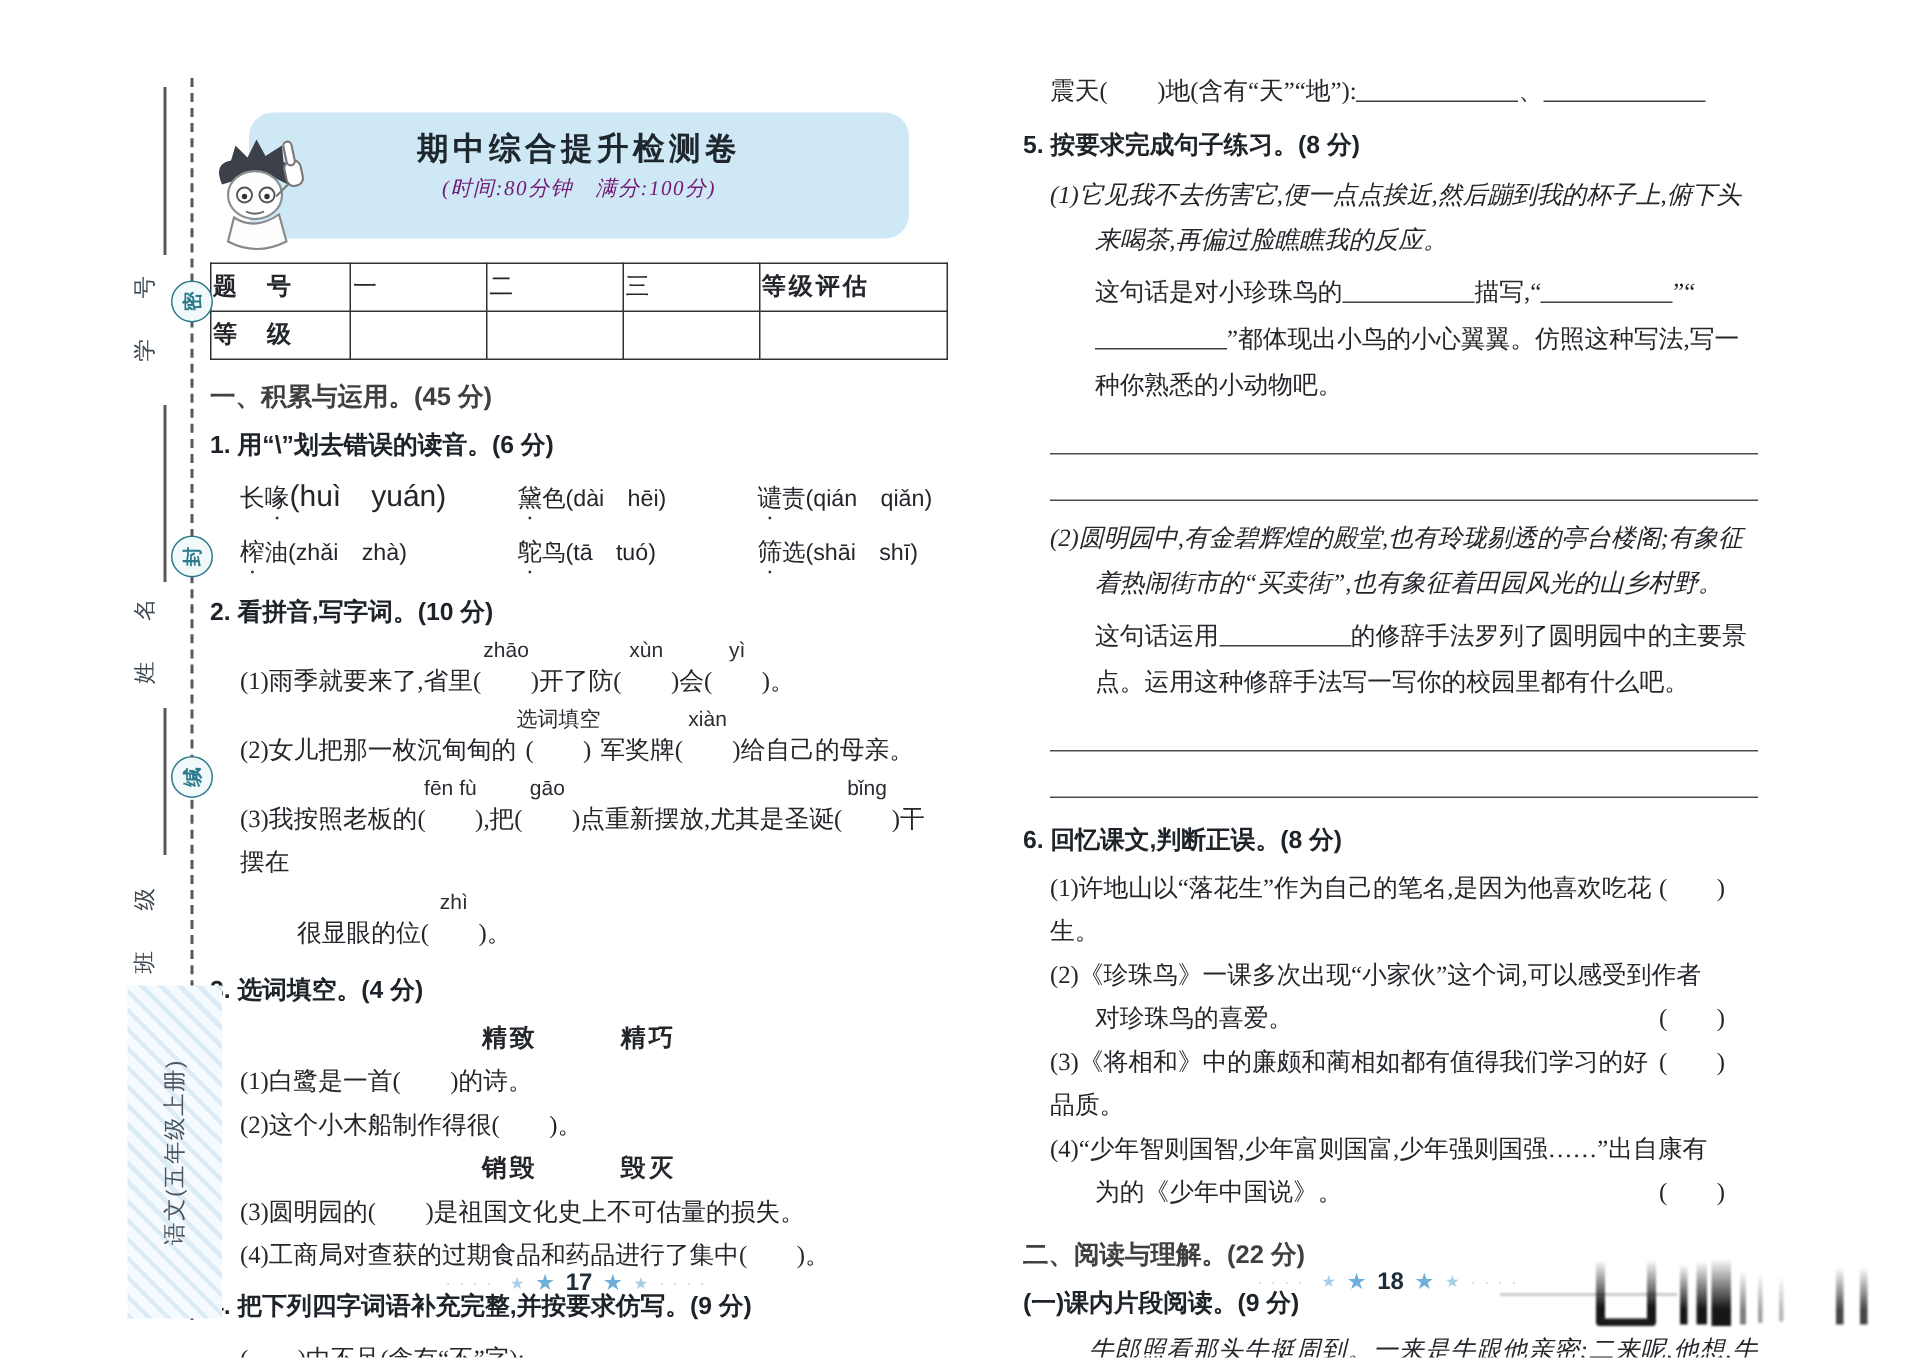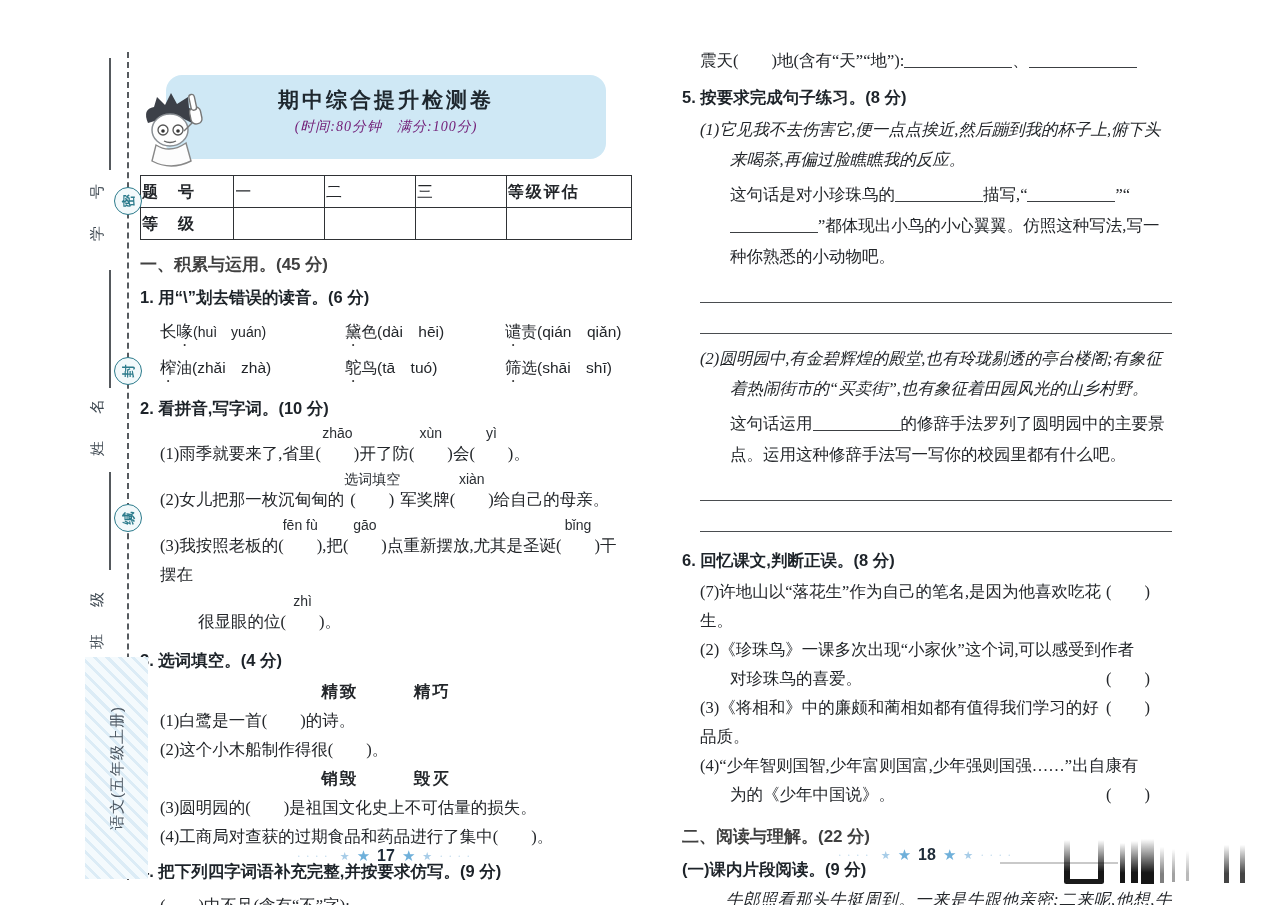--- a/index.html
+++ b/index.html
@@ -155,21 +155,21 @@
       <td></td>
       <td></td>
     </tr>
   </tbody>
     </table>
 
   <div class="sec-head" style="margin-top:13px;">一、积累与运用。(45 分)</div>
 
   <div class="stem" style="margin-top:8px;">1. 用“\”划去错误的读音。(6 分)</div>
   <div class="w3" style="margin-top:8px;">
-    <span><span>长</span><span class="em-dot">喙</span><span class="sans" style="font-size:14px;">(huì　yuán)</span></span>
+    <span><span>长</span><span class="em-dot">喙</span><span class="sans" style="font-size:20px;">(huì　yuán)</span></span>
     <span><span></span><span class="em-dot">黛</span><span class="sans" style="font-size:15.5px;">色(dài　hēi)</span></span>
     <span><span></span><span class="em-dot">谴</span><span class="sans" style="font-size:15.5px;">责(qián　qiǎn)</span></span>
   </div>
   <div class="w3" style="margin-top:3px;">
     <span><span></span><span class="em-dot">榨</span><span class="sans" style="font-size:15.5px;">油(zhǎi　zhà)</span></span>
     <span><span></span><span class="em-dot">鸵</span><span class="sans" style="font-size:15.5px;">鸟(tā　tuó)</span></span>
     <span><span></span><span class="em-dot">筛</span><span class="sans" style="font-size:15.5px;">选(shāi　shī)</span></span>
   </div>
 
   <div class="stem" style="margin-top:10px;">2. 看拼音,写字词。(10 分)</div>
@@ -226,21 +226,21 @@
 
   <div class="hang kai" style="margin-top:10px;line-height:30px;">(2)圆明园中,有金碧辉煌的殿堂,也有玲珑剔透的亭台楼阁;有象征着热闹街市的“买卖街”,也有象征着田园风光的山乡村野。</div>
   <div class="pad48" style="margin-top:4px;line-height:31px;">
     <span>这句话运用</span><span class="blank b88"></span><span>的修辞手法罗列了圆明园中的主要景点。运用这种修辞手法写一写你的校园里都有什么吧。</span>
   </div>
   <div class="ruleline"></div>
   <div class="ruleline"></div>
 
   <div class="stem" style="margin-top:16px;">6. 回忆课文,判断正误。(8 分)</div>
   <div class="judge hang1" style="margin-top:5px;">
-    <span>(7)许地山以“落花生”作为自己的笔名,是因为他喜欢吃花生。</span>
+    <span>(1)许地山以“落花生”作为自己的笔名,是因为他喜欢吃花生。</span>
       <span>(　　)</span>
   </div>
   <div class="judge2 hang">
     <span>(2)《珍珠鸟》一课多次出现“小家伙”这个词,可以感受到作者对珍珠鸟的喜爱。</span><span class="jb">(　　)</span>
   </div>
   <div class="judge hang1">
     <span>(3)《将相和》中的廉颇和蔺相如都有值得我们学习的好品质。</span>
       <span>(　　)</span>
   </div>
   <div class="judge2 hang">

